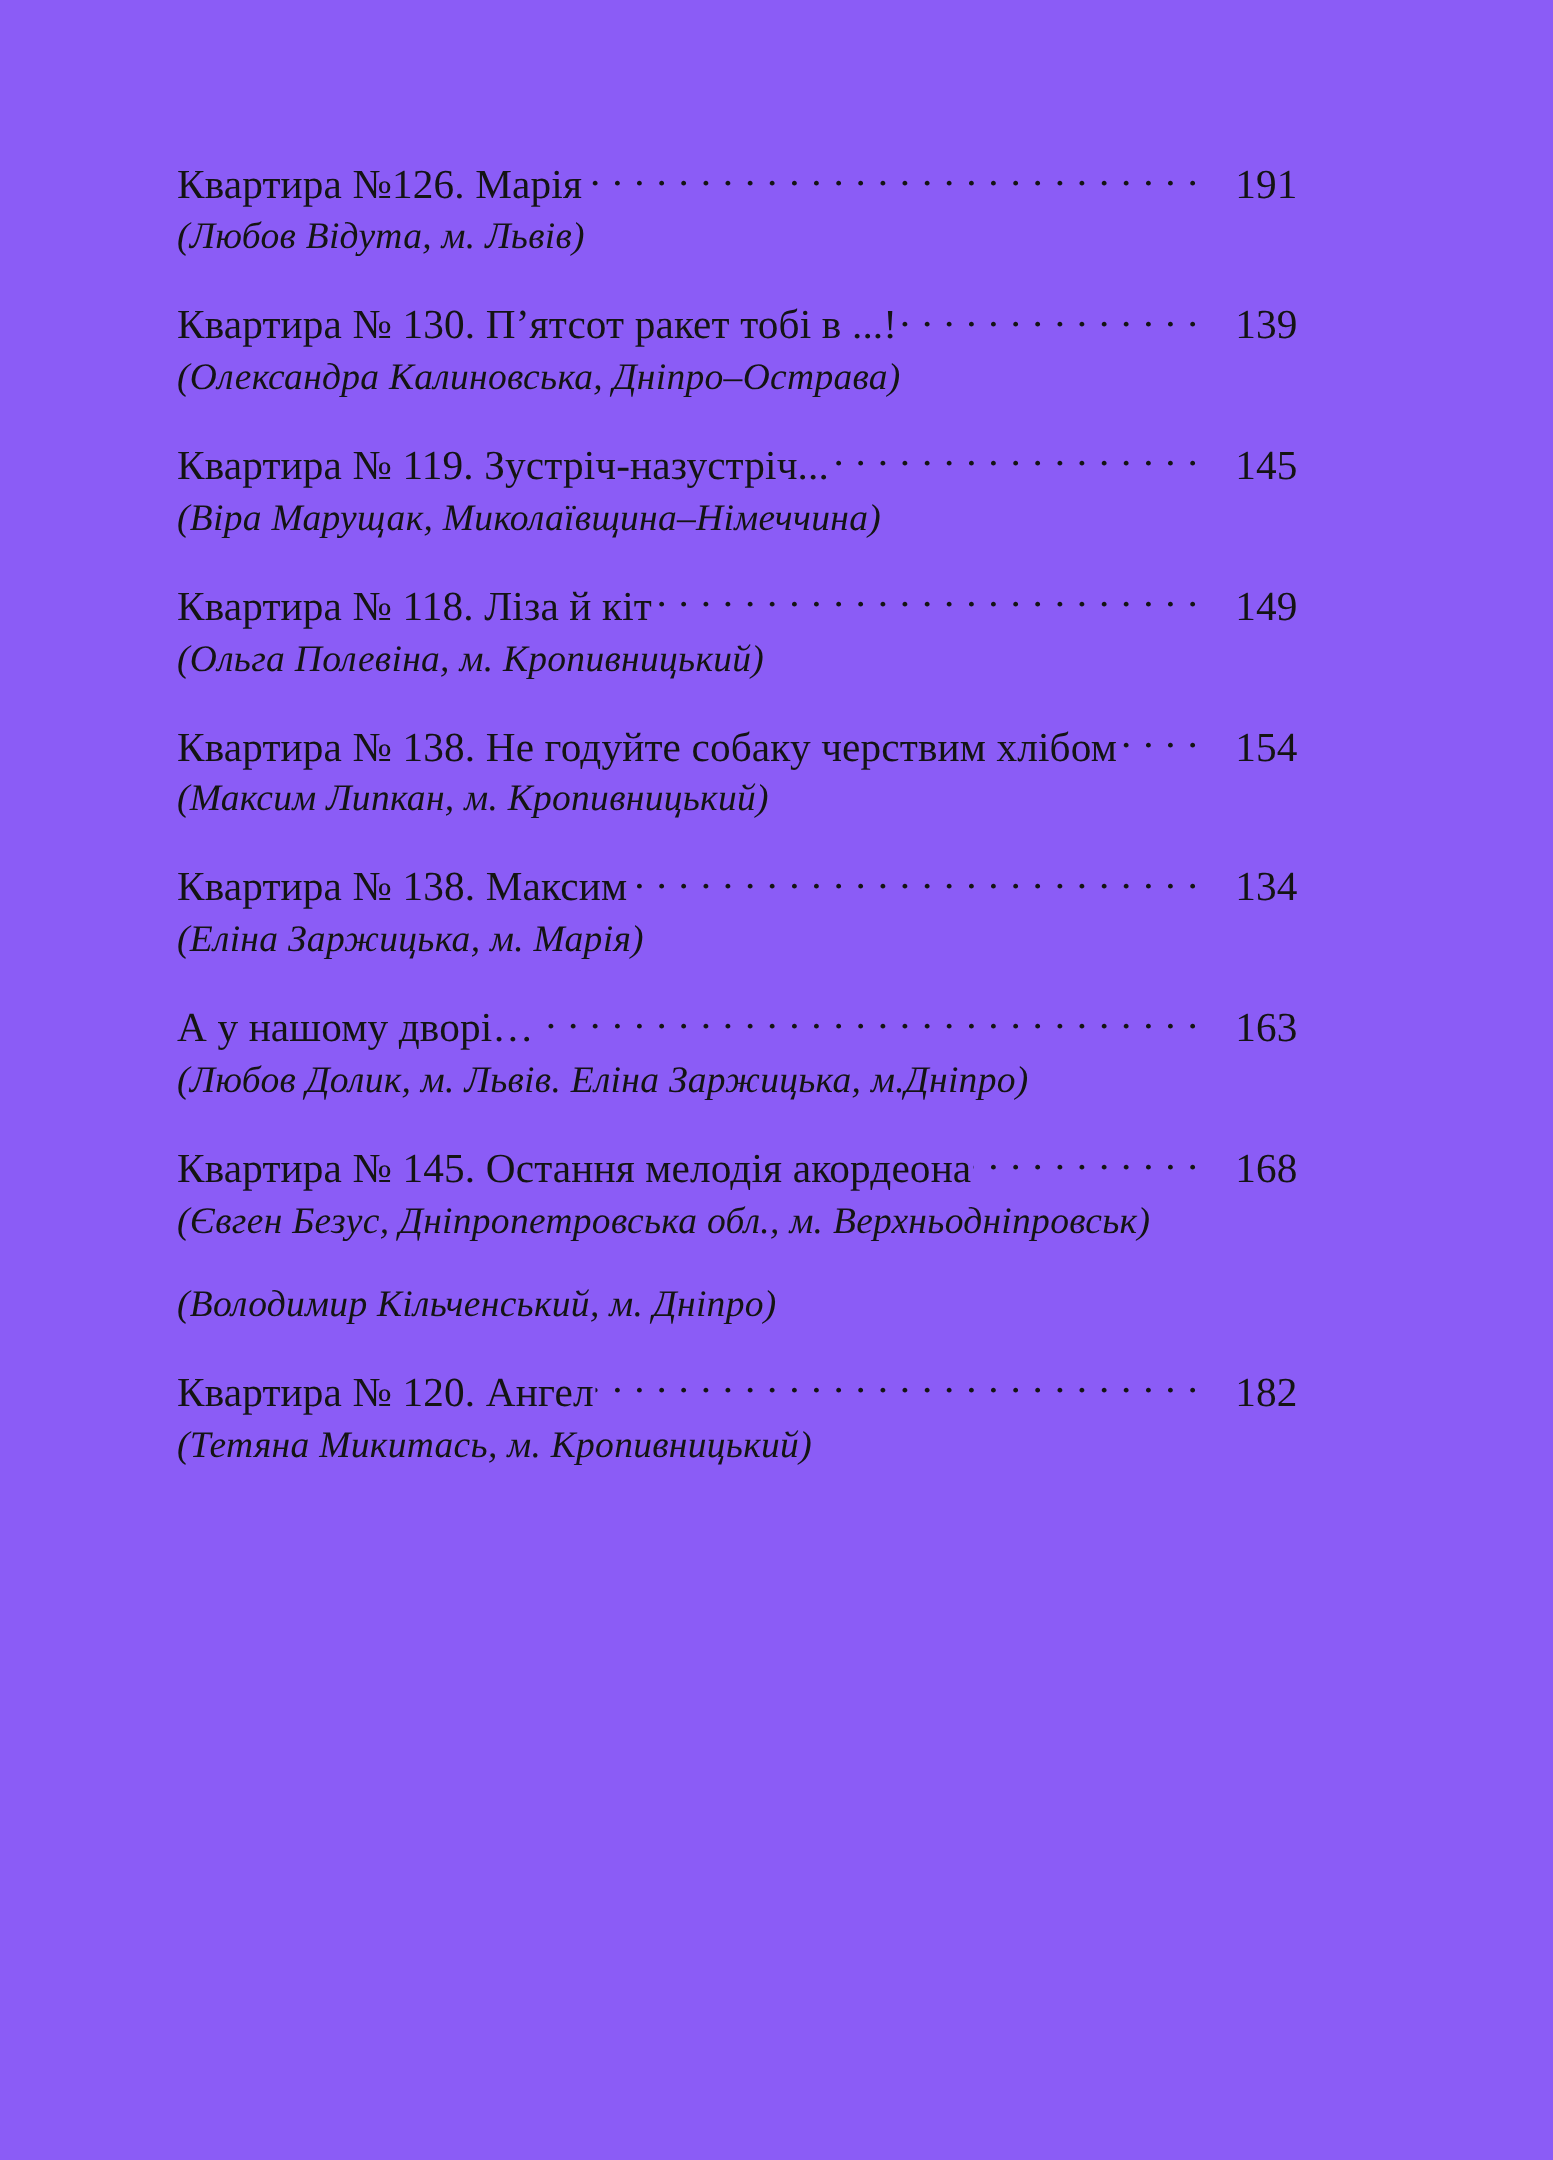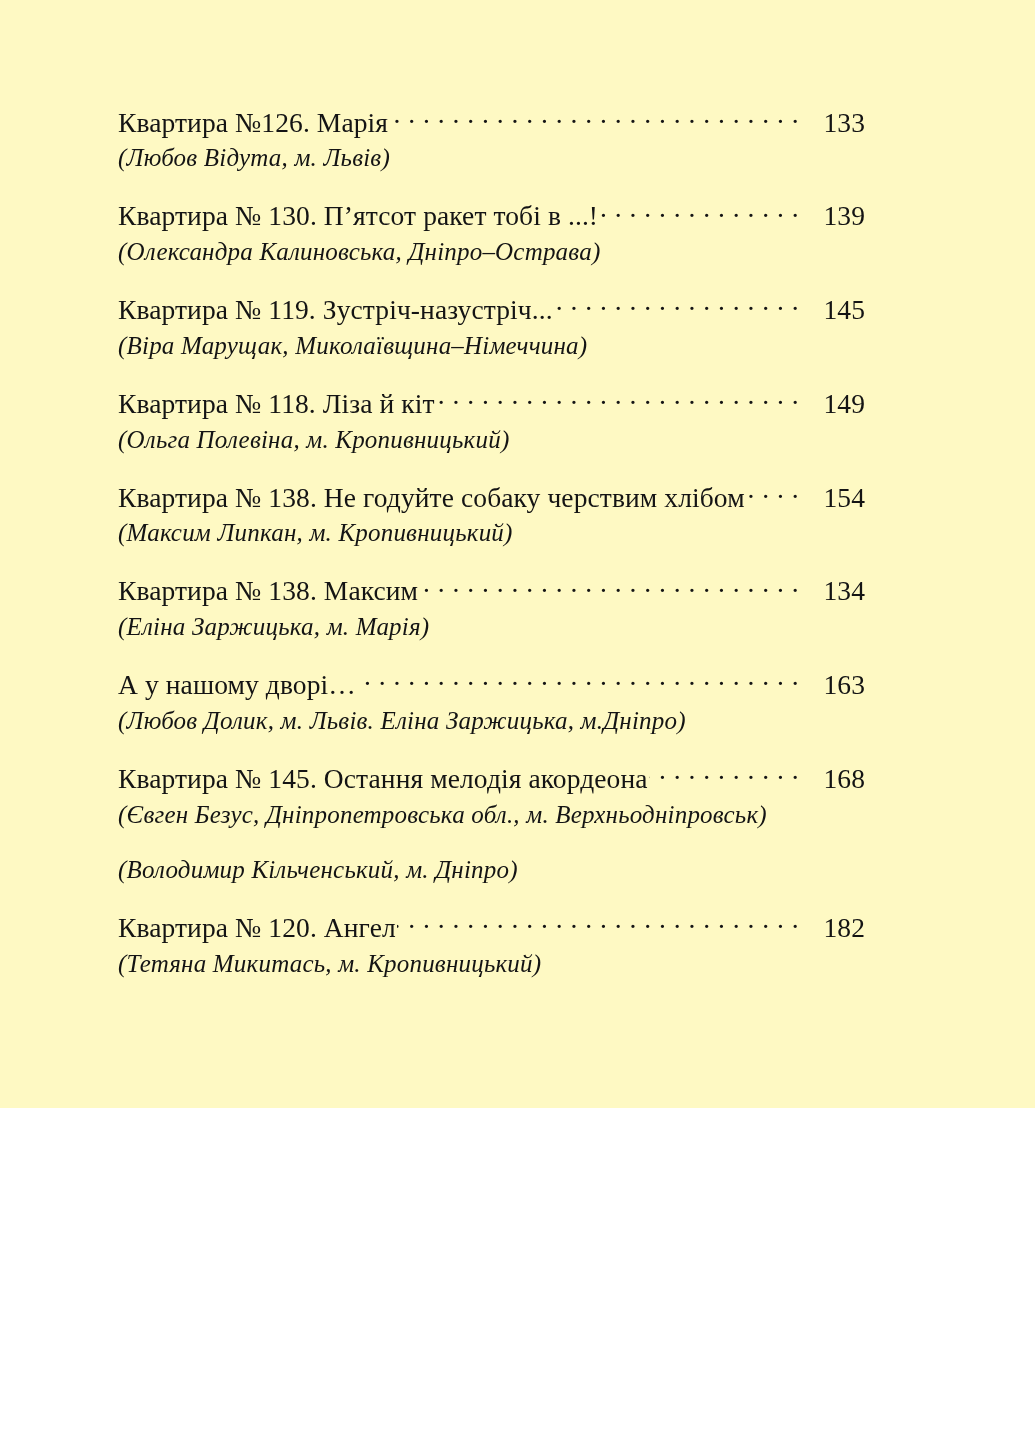--- a/index.html
+++ b/index.html
@@ -12,22 +12,22 @@
     width: 1035px;
     height: 1440px;
     font-family: "Liberation Serif", "DejaVu Serif", serif;
     color: #141414;
     -webkit-font-smoothing: antialiased;
   }
 
   .page {
     position: relative;
     width: 1035px;
-    height: 1108px;
-    background: #fef9c3;
+    height: 1440px;
+    background: #8b5cf6;
     box-sizing: border-box;
     padding: 104px 170px 0 118px;
   }
 
   .toc {
     width: 747px;
   }
 
   .toc-entry {
     margin-bottom: 23px;
@@ -90,21 +90,21 @@
 </style>
 </head>
 <body>
 
 <div class="page">
   <div class="toc" id="toc-list">
       <div class="toc-entry">
         <div class="entry-line">
           <span class="entry-title">Квартира №126. Марія</span>
           <span class="leader"></span>
-          <span class="entry-page">133</span>
+          <span class="entry-page">191</span>
         </div>
         <div class="entry-sub">(Любов Відута, м. Львів)</div>
       </div>
       <div class="toc-entry">
         <div class="entry-line">
           <span class="entry-title">Квартира № 130. П’ятсот ракет тобі в ...!</span>
           <span class="leader"></span>
           <span class="entry-page">139</span>
         </div>
         <div class="entry-sub">(Олександра Калиновська, Дніпро–Острава)</div>

